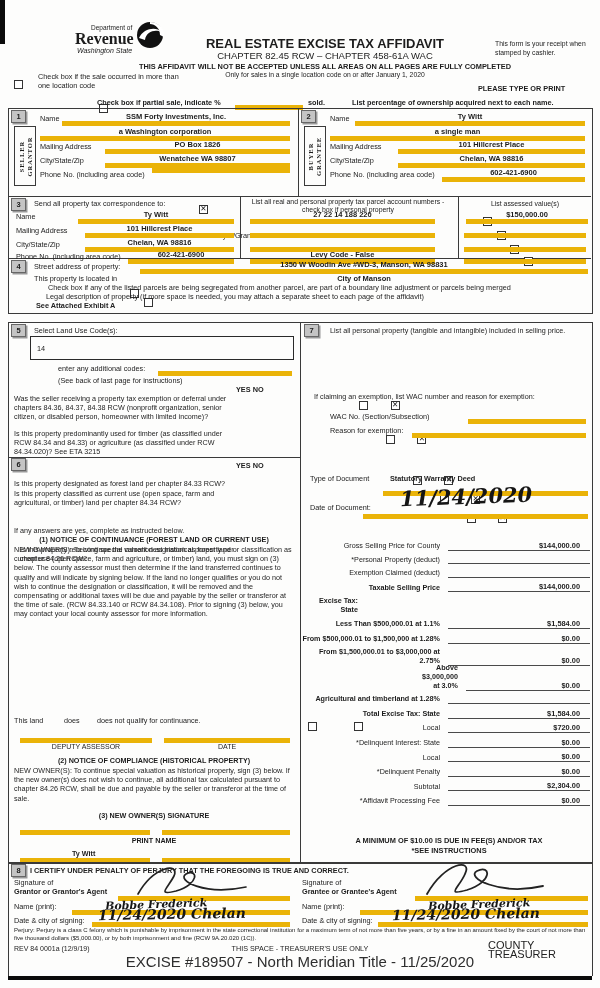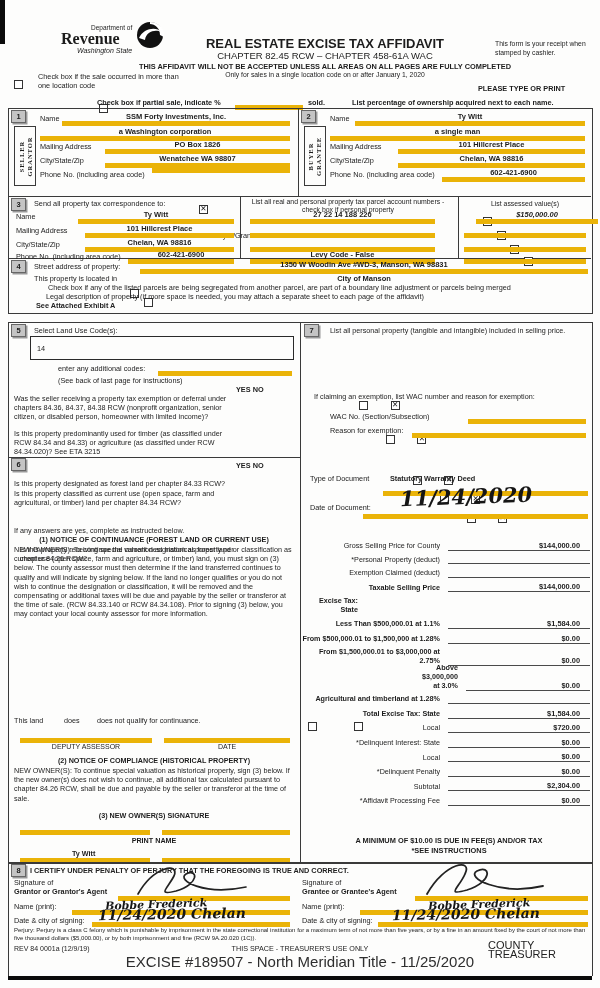--- a/index.html
+++ b/index.html
@@ -35,21 +35,21 @@
   <div class="abs artifact" style="left:0;top:2;width:5px;height:44px;"></div>
   <div class="abs artifact" style="left:0;top:396;width:4px;height:34px;"></div>
   <div class="abs artifact" style="left:0;top:438;width:4px;height:28px;"></div>
   <div class="abs artifact" style="left:0;top:848;width:3px;height:18px;"></div>
   <div class="abs artifact" style="left:8px;top:976px;width:584px;height:4px;"></div>
 
   
   <div class="abs" style="left:55px;top:24px;width:130px;">
     <div style="position:relative;">
       <span class="abs" style="left:36px;top:0;font-size:6.5px;">Department of</span>
-      <span class="abs" style="left:6px;top:6px;font-family:'Liberation Serif',serif;font-weight:bold;font-size:16px;">Revenue</span>
+      <span class="abs" style="left:20px;top:6px;font-family:'Liberation Serif',serif;font-weight:bold;font-size:16px;">Revenue</span>
       <span class="abs" style="left:22px;top:23px;font-size:7px;font-style:italic;">Washington State</span>
       <span class="abs" style="left:78px;top:-4px;">
         <svg width="34" height="30" viewBox="0 0 34 30">
           <circle cx="17" cy="15" r="13" fill="#111"></circle>
           <path d="M6 18 C 10 8, 24 6, 28 12 C 23 9, 13 11, 12 20 Z" fill="#fff"></path>
           <path d="M17 2 C 26 2, 32 9, 31 17 L 27 15 C 27 8, 22 4, 17 4 Z" fill="#fff"></path>
         </svg>
       </span>
     </div>
   </div>
@@ -125,21 +125,21 @@
   <div class="abs ul val" style="left:128px;top:250px;width:106px;">602-421-6900</div>
 
   <div class="abs ul val" style="left:250px;top:210px;width:185px;">27 22 14 188 220</div>
   <div class="abs ul" style="left:250px;top:224px;width:185px;height:9px;"></div>
   <div class="abs ul" style="left:250px;top:238px;width:185px;height:9px;"></div>
   <div class="abs ul val" style="left:250px;top:250px;width:185px;">Levy Code - False</div>
   <span class="abs cb" style="left:443px;top:211px;"></span>
   <span class="abs cb" style="left:443px;top:225px;"></span>
   <span class="abs cb" style="left:443px;top:239px;"></span>
   <span class="abs cb" style="left:443px;top:251px;"></span>
-  <div class="abs ul val" style="left:476px;top:210px;width:122px;font-style:italic;">$150,000.00</div>
+  <div class="abs ul val" style="left:466px;top:210px;width:122px;">$150,000.00</div>
   <div class="abs ul" style="left:464px;top:224px;width:122px;height:9px;"></div>
   <div class="abs ul" style="left:464px;top:238px;width:122px;height:9px;"></div>
   <div class="abs ul" style="left:464px;top:250px;width:122px;height:9px;"></div>
 
   
   <div class="abs numbox" style="left:11px;top:260px;">4</div>
   <span class="abs lbl" style="left:34px;top:262px;">Street address of property:</span>
   <div class="abs ul val" style="left:140px;top:260px;width:448px;">1350 W Woodin Ave #WD-3, Manson, WA 98831</div>
   <span class="abs lbl" style="left:34px;top:274px;">This property is located in</span>
   <div class="abs val" style="left:140px;top:274px;width:448px;">City of Manson</div>

